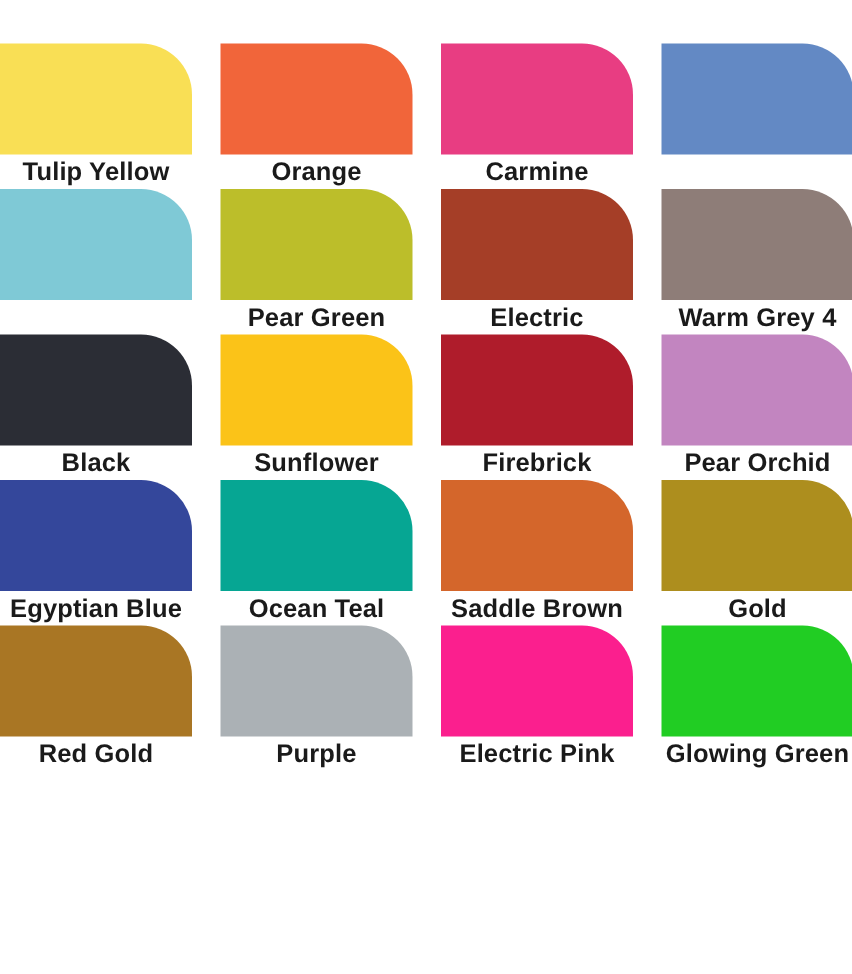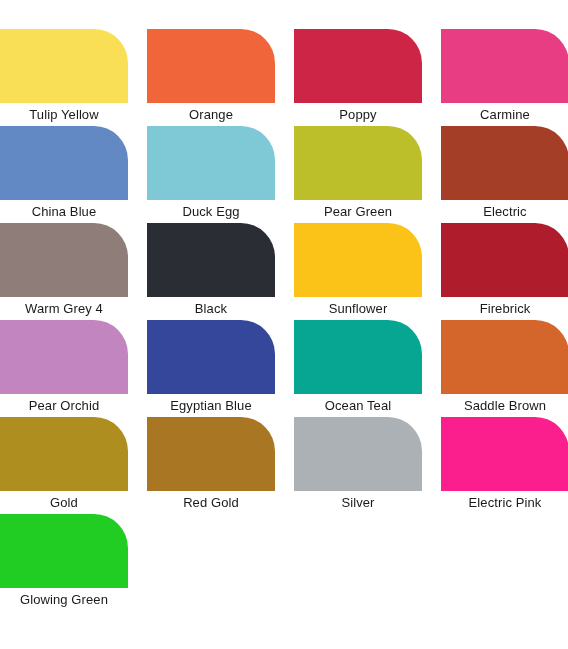--- a/index.html
+++ b/index.html
@@ -43,55 +43,50 @@
     height: 74px;
     border-top-right-radius: 34px;
     flex: none;
   }
 
   .chip-label {
     flex: 1;
     display: flex;
     align-items: center;
     justify-content: center;
-    font-size: 13px;
+    font-size: 17px;
     color: #1a1a1a;
     letter-spacing: 0.1px;
     line-height: 1;
     white-space: nowrap;
+    font-weight: bold;
   }
 </style>
 </head>
 <body>
 
 <div id="palette">
   <div class="grid" id="swatch-grid">
       <div class="swatch-cell">
         <div class="chip" style="background-color: rgb(249, 223, 85);"></div>
         <div class="chip-label">Tulip Yellow</div>
       </div>
       <div class="swatch-cell">
         <div class="chip" style="background-color: rgb(241, 101, 58);"></div>
         <div class="chip-label">Orange</div>
       </div>
       <div class="swatch-cell">
-        <div class="chip" style="background-color: rgb(204, 37, 70);"></div>
-        <div class="chip-label">Poppy</div>
-      </div>
-      <div class="swatch-cell">
         <div class="chip" style="background-color: rgb(232, 61, 130);"></div>
         <div class="chip-label">Carmine</div>
       </div>
       <div class="swatch-cell">
         <div class="chip" style="background-color: rgb(99, 137, 196);"></div>
-        <div class="chip-label">China Blue</div>
       </div>
       <div class="swatch-cell">
         <div class="chip" style="background-color: rgb(127, 201, 214);"></div>
-        <div class="chip-label">Duck Egg</div>
       </div>
       <div class="swatch-cell">
         <div class="chip" style="background-color: rgb(188, 190, 42);"></div>
         <div class="chip-label">Pear Green</div>
       </div>
       <div class="swatch-cell">
         <div class="chip" style="background-color: rgb(165, 62, 39);"></div>
         <div class="chip-label">Electric</div>
       </div>
       <div class="swatch-cell">
@@ -129,21 +124,21 @@
       <div class="swatch-cell">
         <div class="chip" style="background-color: rgb(173, 142, 30);"></div>
         <div class="chip-label">Gold</div>
       </div>
       <div class="swatch-cell">
         <div class="chip" style="background-color: rgb(169, 118, 36);"></div>
         <div class="chip-label">Red Gold</div>
       </div>
       <div class="swatch-cell">
         <div class="chip" style="background-color: rgb(171, 177, 181);"></div>
-        <div class="chip-label">Silver</div>
+        <div class="chip-label">Purple</div>
       </div>
       <div class="swatch-cell">
         <div class="chip" style="background-color: rgb(251, 31, 142);"></div>
         <div class="chip-label">Electric Pink</div>
       </div>
       <div class="swatch-cell">
         <div class="chip" style="background-color: rgb(33, 205, 35);"></div>
         <div class="chip-label">Glowing Green</div>
       </div>
     </div>

